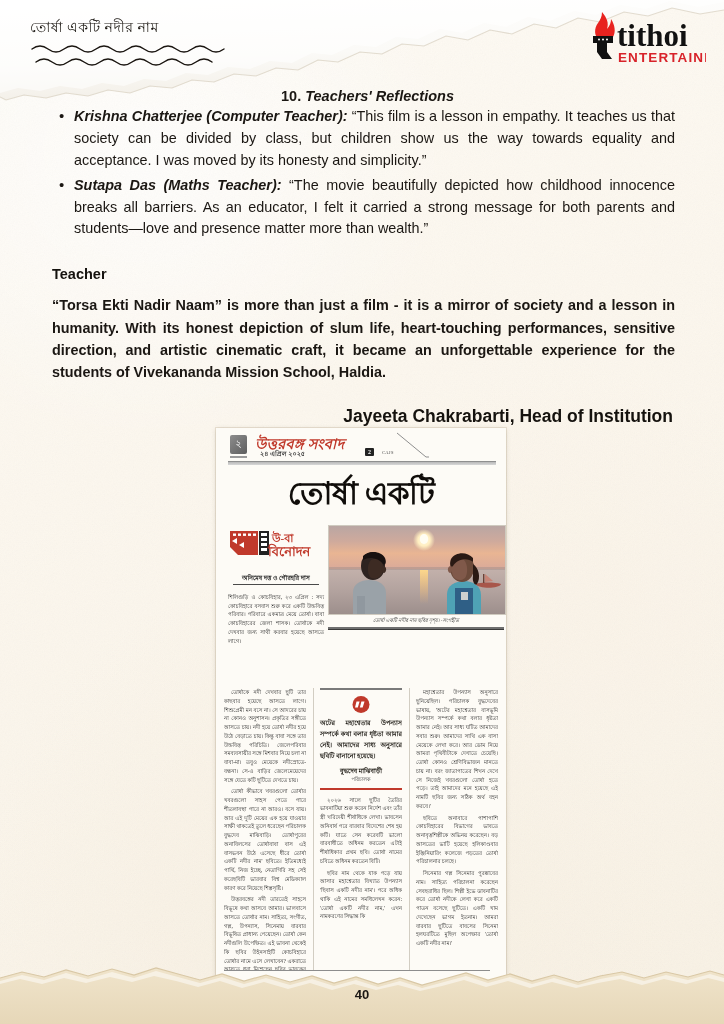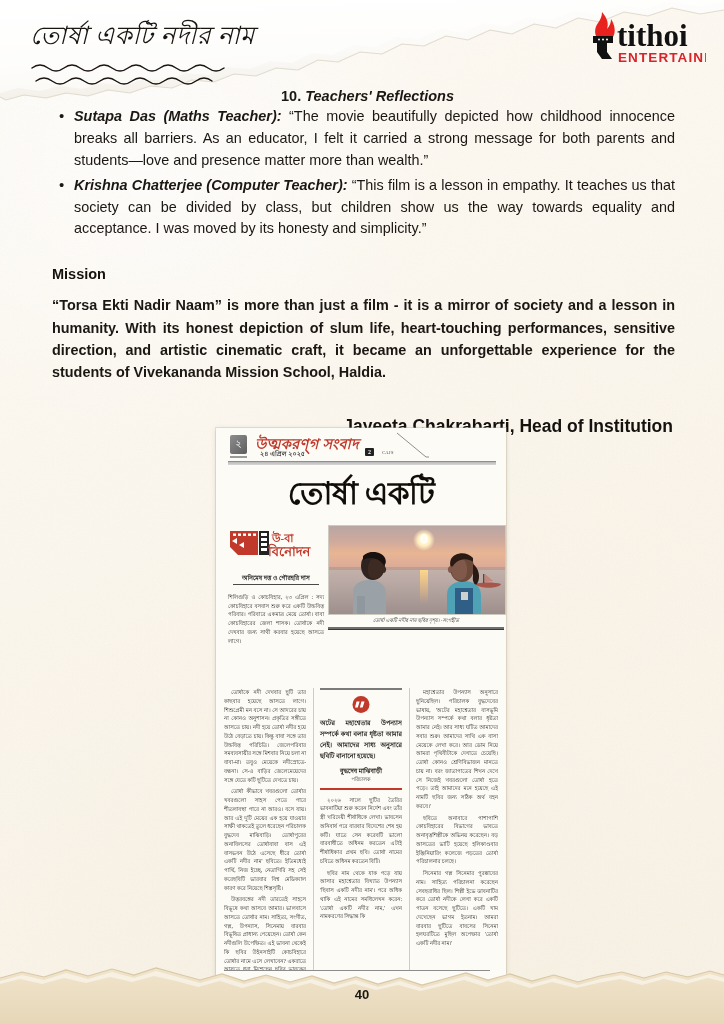--- a/index.html
+++ b/index.html
@@ -41,22 +41,21 @@
     pointer-events: none;
   }
 
   
   .hdr-bengali {
     position: absolute; left: 30px; top: 16px;
     width: 230px; height: 60px;
   }
   .hdr-bengali-text {
     font-family: "Liberation Serif", serif;
-    font-size: 25px;
-    font-style: italic;
+    font-size: 14px;
     color: #18140f;
     letter-spacing: .5px;
     white-space: nowrap;
   }
   .waves { display: block; margin-top: 1px; }
 
   .logo {
     position: absolute; right: 18px; top: 8px;
     width: 130px; height: 62px;
   }
@@ -99,21 +98,21 @@
     margin: 26px 0 12px 2px;
     color: #15120e;
   }
   .synopsis-body {
     font-size: 14.4px; line-height: 1.55;
     text-align: justify; text-justify: inter-word;
     margin: 0 0 0 2px;
     font-weight: bold;
   }
   .signoff {
-    margin-top: 32px;
+    margin-top: 22px;
     text-align: right;
     font-size: 17.5px;
     font-weight: 700;
     color: #15120e;
     padding-right: 2px;
   }
 
   
   .clipping {
     position: absolute;
@@ -348,40 +347,40 @@
 
 <div class="content">
 
   <p class="sec-num-line">
     <span class="num">10.</span>
     <span class="ttl">Teachers' Reflections</span>
   </p>
 
   <ul class="bullets">
     <li>
+      <span class="who">Krishna Chatterjee (Computer Teacher):</span>
+      <span>“This film is a lesson in empathy. It teaches us that society can be divided by class, but children show us the way towards equality and acceptance. I was moved by its honesty and simplicity.”</span>
+    </li>
+    <li>
       <span class="who">Sutapa Das (Maths Teacher):</span>
       <span>“The movie beautifully depicted how childhood innocence breaks all barriers. As an educator, I felt it carried a strong message for both parents and students—love and presence matter more than wealth.”</span>
     </li>
-    <li>
-      <span class="who">Krishna Chatterjee (Computer Teacher):</span>
-      <span>“This film is a lesson in empathy. It teaches us that society can be divided by class, but children show us the way towards equality and acceptance. I was moved by its honesty and simplicity.”</span>
-    </li>
   </ul>
 
-  <div class="synopsis-head">Mission</div>
+  <div class="synopsis-head">Teacher</div>
   <p class="synopsis-body">“Torsa Ekti Nadir Naam” is more than just a film - it is a mirror of society and a lesson in humanity. With its honest depiction of slum life, heart-touching performances, sensitive direction, and artistic cinematic craft, it became an unforgettable experience for the students of Vivekananda Mission School, Haldia.</p>
   <div class="signoff">Jayeeta Chakrabarti, Head of Institution</div>
 </div>
 
 <div class="clipping">
   <div class="clip-inner">
 
     <div class="masthead">
       <div class="mast-badge">২</div>
-      <div class="mast-title">উত্মকরণ্গ সংবাদ</div>
+      <div class="mast-title">উত্তরবঙ্গ সংবাদ</div>
       <div class="mast-date">২৪ এপ্রিল ২০২৫</div>
       <div class="mast-pg">2</div>
       <div class="mast-cajs">CAJS</div>
       <svg class="mast-slash" width="34" height="28" aria-hidden="true">
         <path d="M1,1 L30,25" stroke="#8f8f8f" stroke-width="1" fill="none"></path>
         <path d="M30,25 L33,25" stroke="#8f8f8f" stroke-width="1" fill="none"></path>
       </svg>
       <div class="mast-rule"></div>
     </div>
 

